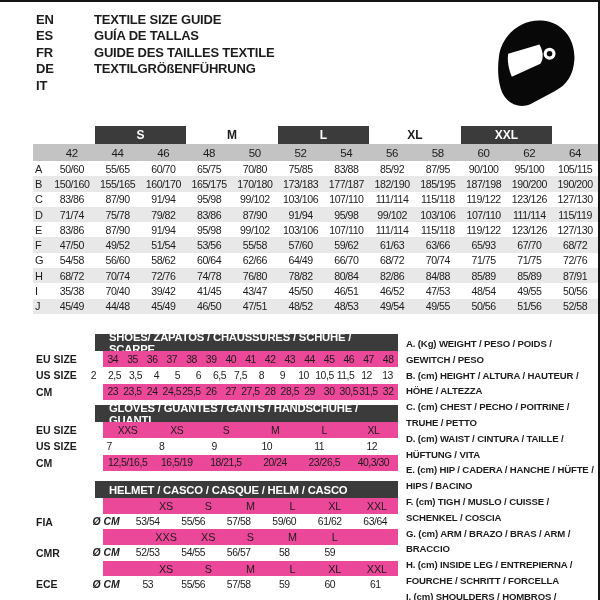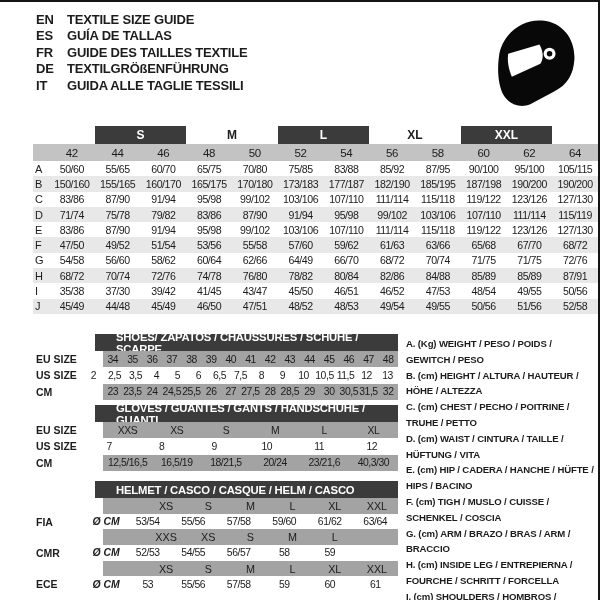--- a/index.html
+++ b/index.html
@@ -3,48 +3,48 @@
 <meta charset="utf-8">
 <style>
   html,body{margin:0;padding:0;background:#fff;}
   .page{
     position:relative;width:600px;height:600px;background:#ffffff;
     border-top:2px solid #141414;border-right:2px solid #141414;box-sizing:border-box;
     font-family:"Liberation Sans", sans-serif;color:#1c1c1c;overflow:hidden;
   }
   
   .langs{position:absolute;left:36px;top:10px;}
-  .lang-row{display:flex;font-weight:bold;font-size:13px;line-height:16.4px;letter-spacing:-0.2px;}
+  .lang-row{display:flex;font-weight:bold;font-size:13px;line-height:16.4px;letter-spacing:-0.2px;gap:27px;}
   .lang-code{width:31px;}
   
   .helmet{position:absolute;left:487px;top:14px;width:92px;height:92px;}
   
   #main-table{
     position:absolute;left:33px;top:124px;width:565px;
     display:grid;grid-template-columns:16px repeat(12,1fr);
   }
   .mt-group{height:18px;display:flex;align-items:center;justify-content:center;
     font-weight:bold;font-size:12px;}
   .mt-group.dark{background:#3b3b3b;color:#fff;}
   .mt-num{height:17px;background:#c3c3c3;display:flex;align-items:center;justify-content:center;
     font-size:11.5px;letter-spacing:-0.2px;}
   .mt-cell{height:15.3px;display:flex;align-items:center;justify-content:center;
     font-size:10.6px;letter-spacing:-0.45px;white-space:nowrap;}
   .mt-letter{justify-content:flex-start;padding-left:2px;font-size:11px;letter-spacing:0;}
   .stripe{background:#e8e8e8;}
   
   .sub{position:absolute;left:36px;width:362px;}
   .bar{margin-left:59px;height:17px;background:#3b3b3b;color:#fff;font-weight:bold;
-    font-size:11.3px;display:flex;align-items:center;padding-left:21px;
+    font-size:11.3px;display:flex;align-items:center;padding-left:14px;
     letter-spacing:-0.2px;box-sizing:border-box;}
   .sub-row{display:flex;height:16.3px;}
   .helm-row{height:15.7px;}
   .rlabel{width:47px;display:flex;align-items:center;font-weight:bold;font-size:10.5px;}
   .cells{flex:1;display:grid;align-items:center;}
-  .gray{background:#a3a3a3;margin-left:20px;}
+  .gray{background:#ec4899;margin-left:20px;}
   .cell{text-align:center;font-size:10.4px;letter-spacing:-0.45px;white-space:nowrap;}
   .cell.szhdr{font-size:10.8px;letter-spacing:0;}
   .cell.unit{font-weight:bold;text-align:center;padding-left:4px;letter-spacing:0;font-style:italic;}
   
   .legend{position:absolute;left:406px;top:334px;width:190px;
     font-size:9.6px;font-weight:bold;line-height:15.8px;letter-spacing:-0.15px;}
 </style>
 </head>
 <body>
 
@@ -62,21 +62,20 @@
       <div class="lang-row">
         <span class="lang-code">FR</span>
         <span class="lang-title">GUIDE DES TAILLES TEXTILE</span>
       </div>
       <div class="lang-row">
         <span class="lang-code">DE</span>
         <span class="lang-title">TEXTILGRÖßENFÜHRUNG</span>
       </div>
       <div class="lang-row">
         <span class="lang-code">IT</span>
-        <span class="lang-title">GUIDA ALLE TAGLIE TESSILI</span>
       </div>
     </div>
 
   <svg class="helmet" viewBox="0 0 100 100" aria-hidden="true">
     <path d="M60,5 C83,7 96,26 95,47 C94,64 87,75 73,82 L47,96 C35,101 23,95 18,86 C12,75 11,58 13,44 C16,20 38,3 60,5 Z" fill="#080808"></path>
     <path d="M23,41 L57,31 C61,38 62,46 58,52 L27,66 C23,57 22,48 23,41 Z" fill="#ffffff"></path>
     <circle cx="68" cy="41" r="6.5" fill="#ffffff"></circle>
     <circle cx="68" cy="41" r="3" fill="#080808"></circle>
   </svg>
 
@@ -170,21 +169,21 @@
       <div class="mt-cell mt-letter stripe">F</div>
       <div class="mt-cell stripe">47/50</div>
       <div class="mt-cell stripe">49/52</div>
       <div class="mt-cell stripe">51/54</div>
       <div class="mt-cell stripe">53/56</div>
       <div class="mt-cell stripe">55/58</div>
       <div class="mt-cell stripe">57/60</div>
       <div class="mt-cell stripe">59/62</div>
       <div class="mt-cell stripe">61/63</div>
       <div class="mt-cell stripe">63/66</div>
-      <div class="mt-cell stripe">65/68</div>
+      <div class="mt-cell stripe">65/93</div>
       <div class="mt-cell stripe">67/70</div>
       <div class="mt-cell stripe">68/72</div>
       <div class="mt-cell mt-letter">G</div>
       <div class="mt-cell">54/58</div>
       <div class="mt-cell">56/60</div>
       <div class="mt-cell">58/62</div>
       <div class="mt-cell">60/64</div>
       <div class="mt-cell">62/66</div>
       <div class="mt-cell">64/49</div>
       <div class="mt-cell">66/70</div>
@@ -201,21 +200,21 @@
       <div class="mt-cell stripe">76/80</div>
       <div class="mt-cell stripe">78/82</div>
       <div class="mt-cell stripe">80/84</div>
       <div class="mt-cell stripe">82/86</div>
       <div class="mt-cell stripe">84/88</div>
       <div class="mt-cell stripe">85/89</div>
       <div class="mt-cell stripe">85/89</div>
       <div class="mt-cell stripe">87/91</div>
       <div class="mt-cell mt-letter">I</div>
       <div class="mt-cell">35/38</div>
-      <div class="mt-cell">37/30</div>
+      <div class="mt-cell">70/40</div>
       <div class="mt-cell">39/42</div>
       <div class="mt-cell">41/45</div>
       <div class="mt-cell">43/47</div>
       <div class="mt-cell">45/50</div>
       <div class="mt-cell">46/51</div>
       <div class="mt-cell">46/52</div>
       <div class="mt-cell">47/53</div>
       <div class="mt-cell">48/54</div>
       <div class="mt-cell">49/55</div>
       <div class="mt-cell">50/56</div>
@@ -325,21 +324,21 @@
             <div class="cell">12</div>
           </div>
         </div>
         <div class="sub-row">
           <div class="rlabel">CM</div>
           <div class="cells gray" style="grid-template-columns: repeat(6, 1fr);">
             <div class="cell">12,5/16,5</div>
             <div class="cell">16,5/19</div>
             <div class="cell">18/21,5</div>
             <div class="cell">20/24</div>
-            <div class="cell">23/21,6</div>
+            <div class="cell">23/26,5</div>
             <div class="cell">40,3/30</div>
           </div>
         </div>
       </div>
   </div>
 
   <div class="sub" id="helmet-table" style="top:479px">
     <div class="bar">HELMET / CASCO / CASQUE / HELM / CASCO</div>
     <div id="helmet-rows">
         <div class="sub-row helm-row">

